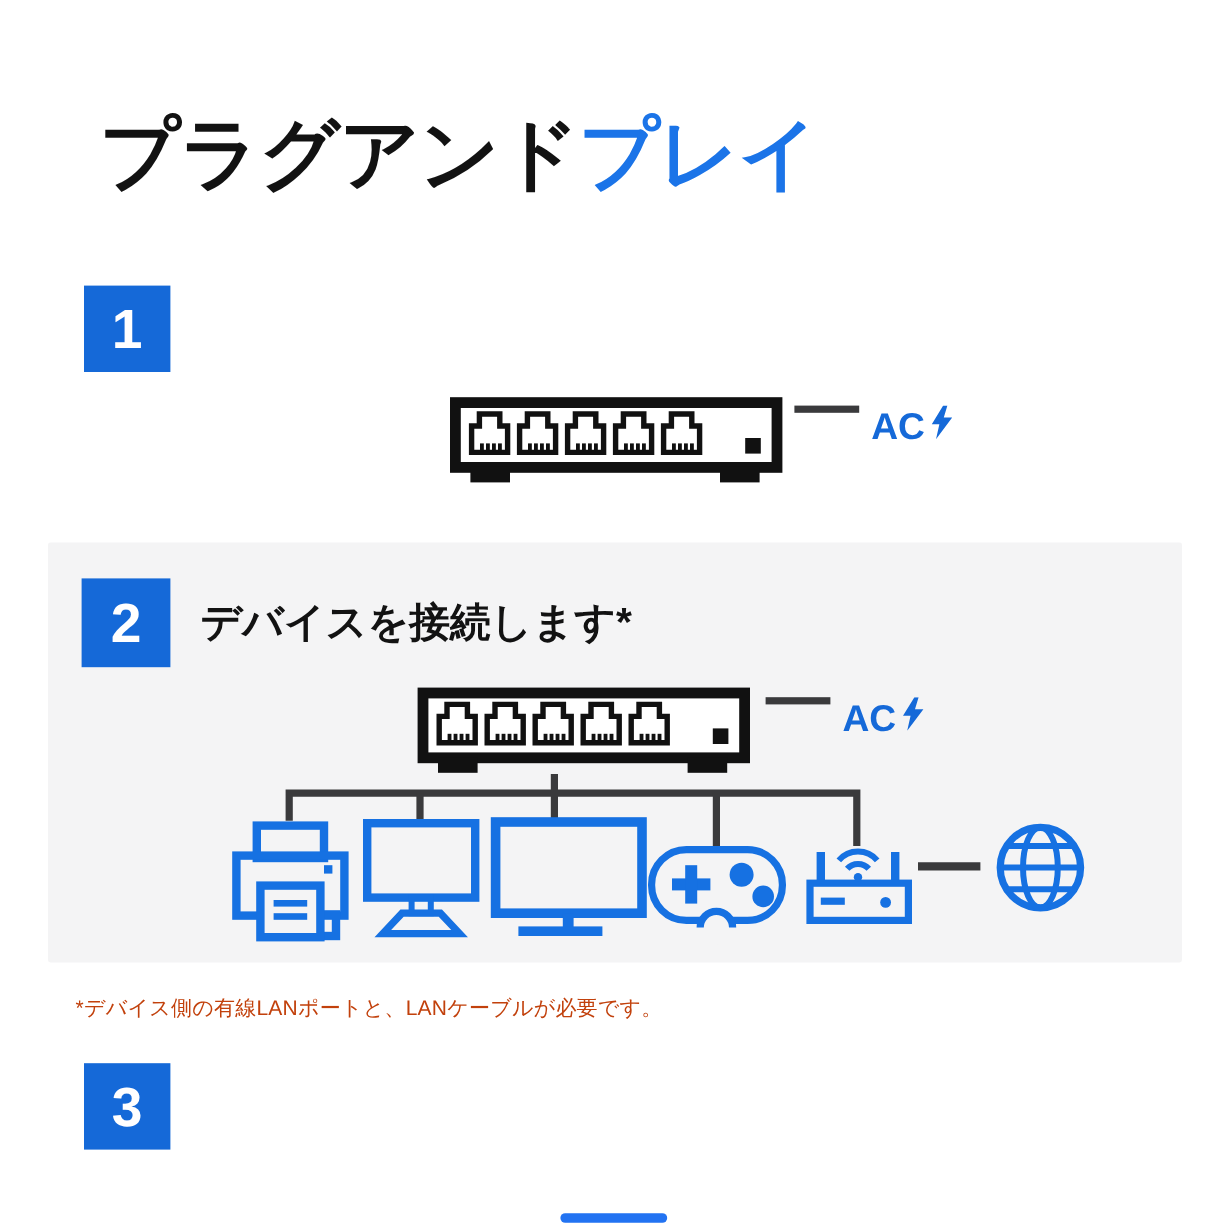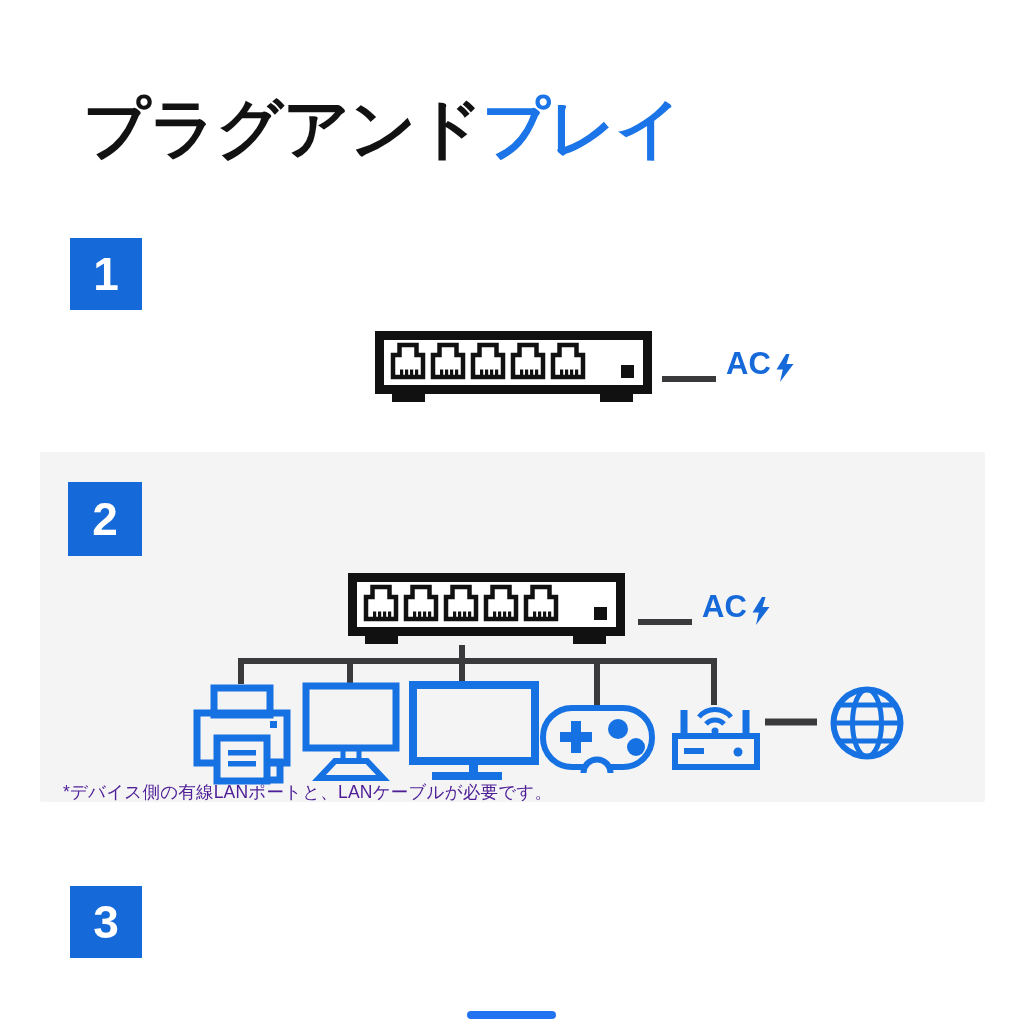--- a/index.html
+++ b/index.html
@@ -12,46 +12,47 @@
   #title{left:64px;top:84px;font-size:66px;font-weight:900;letter-spacing:-1px;color:#121212;white-space:nowrap;margin-left:19px;}
   #title .hl{color:#1b74e8;}
   
   .badge{width:72px;height:72px;background:#1569d8;color:#ffffff;display:flex;align-items:center;justify-content:center;
          font-size:46px;font-weight:800;}
   .step-label{font-size:34px;font-weight:800;color:#121212;white-space:nowrap;line-height:72px;height:72px;}
   .step-label.blue{color:#1569d8;}
   
   #panel2{left:40px;top:452px;width:945px;height:350px;background:#f4f4f5;border-radius:2px;}
   
-  .ac-group{display:flex;align-items:flex-end;height:44px;}
+  .ac-group{display:flex;align-items:flex-start;height:44px;}
   .ac-line{width:54px;height:6px;background:#3a3a3c;}
   .ac-text{margin-left:10px;font-size:31px;font-weight:800;color:#1569d8;letter-spacing:0;}
   .ac-bolt{margin-left:5px;}
   
-  #footnote{left:63px;top:780px;font-size:17.5px;color:#4c1d95;letter-spacing:0.2px;white-space:nowrap;}
+  #footnote{left:63px;top:828px;font-size:17.5px;color:#c2410c;letter-spacing:0.2px;white-space:nowrap;}
   
   #bottom-bar{left:467px;top:1011px;width:89px;height:8px;border-radius:4px;background:#2273f2;}
   svg{display:block;}
 </style>
 </head>
 <body>
 
 <div id="stage">
 
   <div class="abs" id="title"><span>プラグアンド</span><span class="hl">プレイ</span></div>
 
   <div class="abs" id="panel2"></div>
 
   <div class="abs badge" style="left:70px;top:238px;">
       <span>1</span>
     </div>
 
   <div class="abs badge" style="left:68px;top:482px;width:74px;height:74px;">
       <span>2</span>
     </div>
+  <div class="abs step-label" style="left:167px;top:483px;">デバイスを接続します*</div>
 
   <div class="abs badge" style="left:70px;top:886px;">
       <span>3</span>
     </div>
 
   <div class="abs" id="footnote">*デバイス側の有線LANポートと、LANケーブルが必要です。</div>
 
   <svg class="abs" style="left:0;top:0;" width="1024" height="1024" viewBox="0 0 1024 1024">
     <defs>
 

